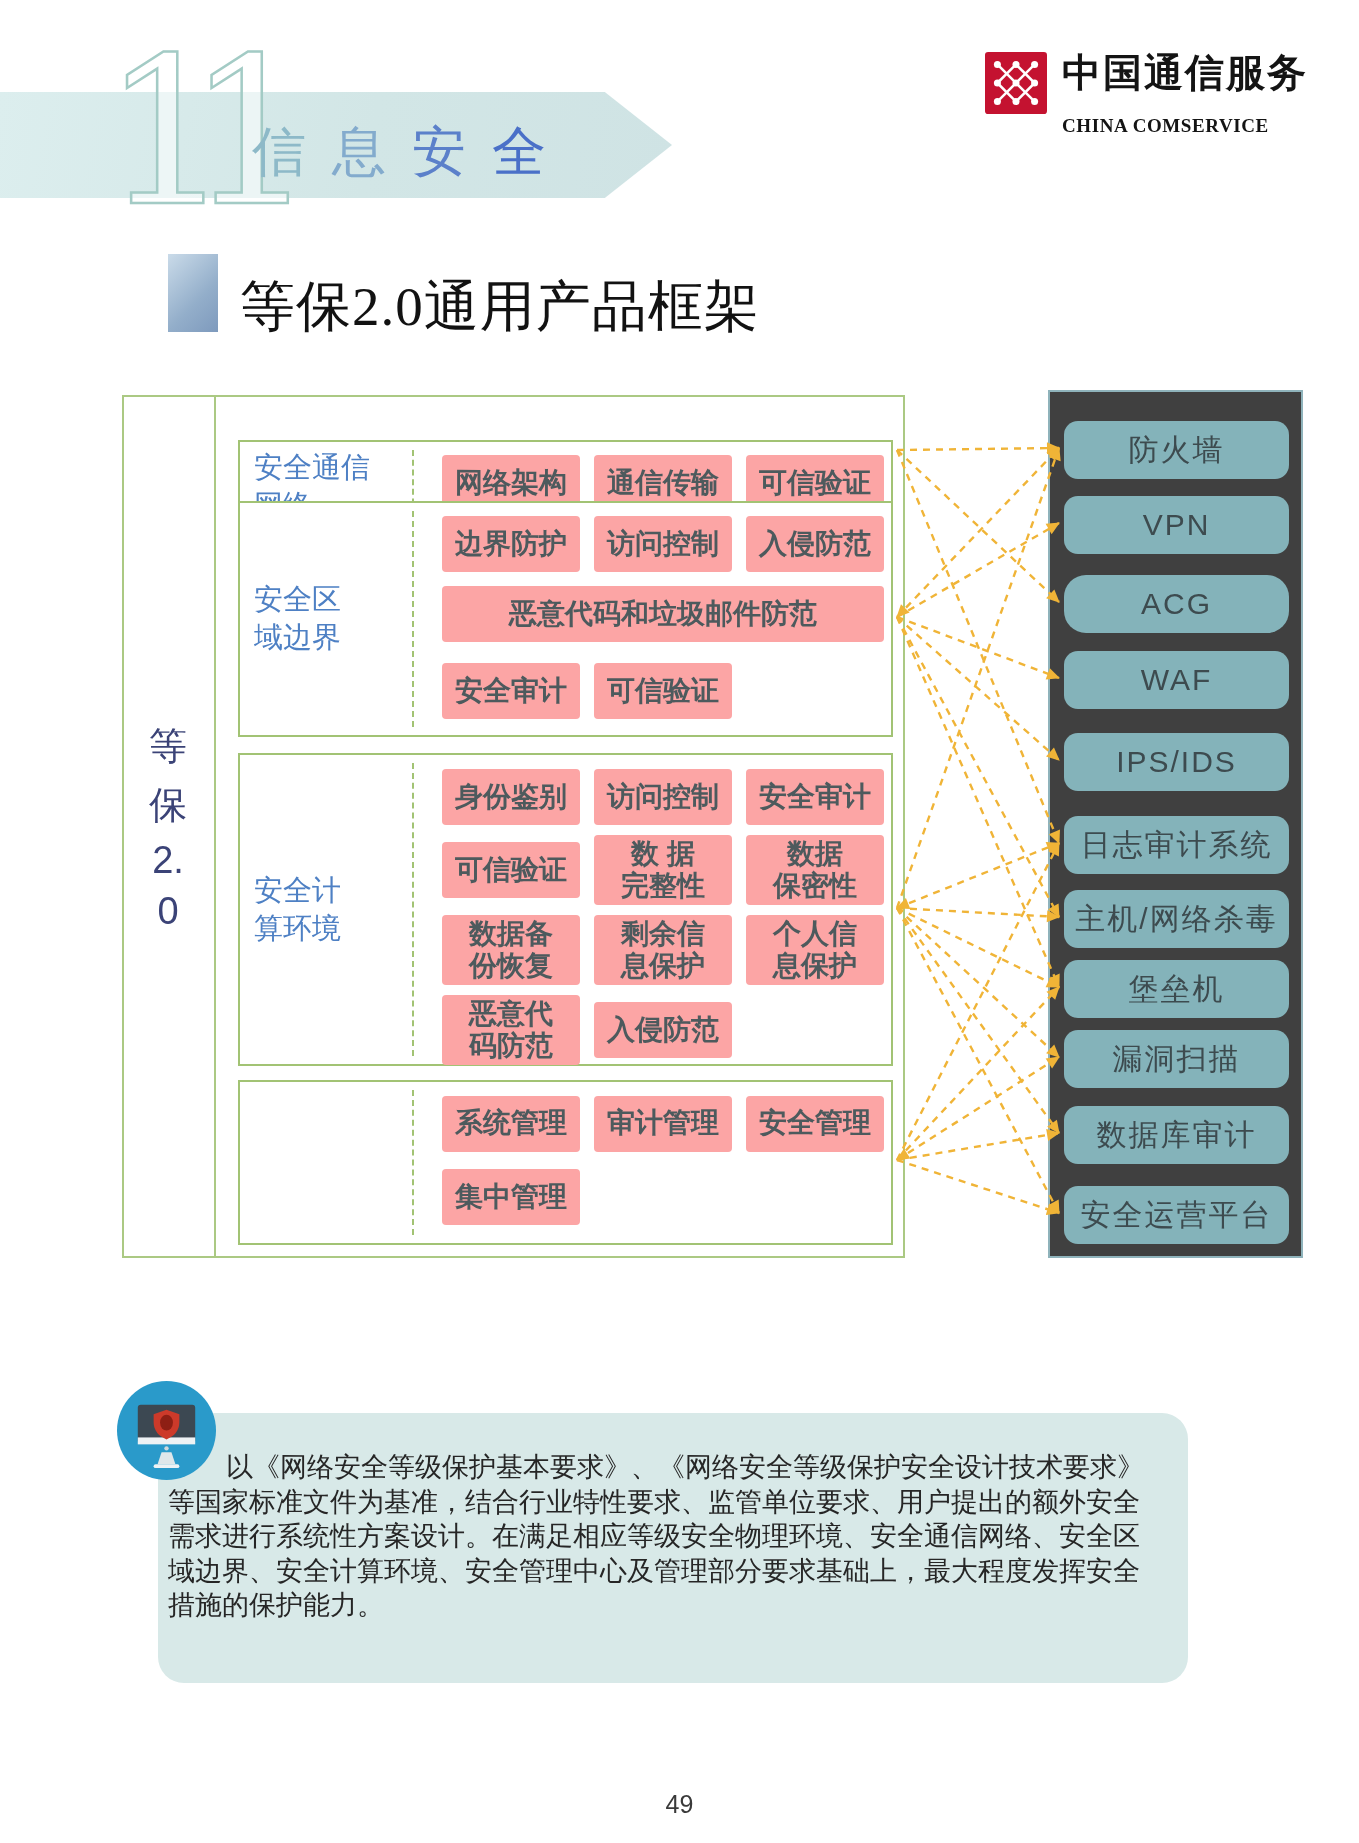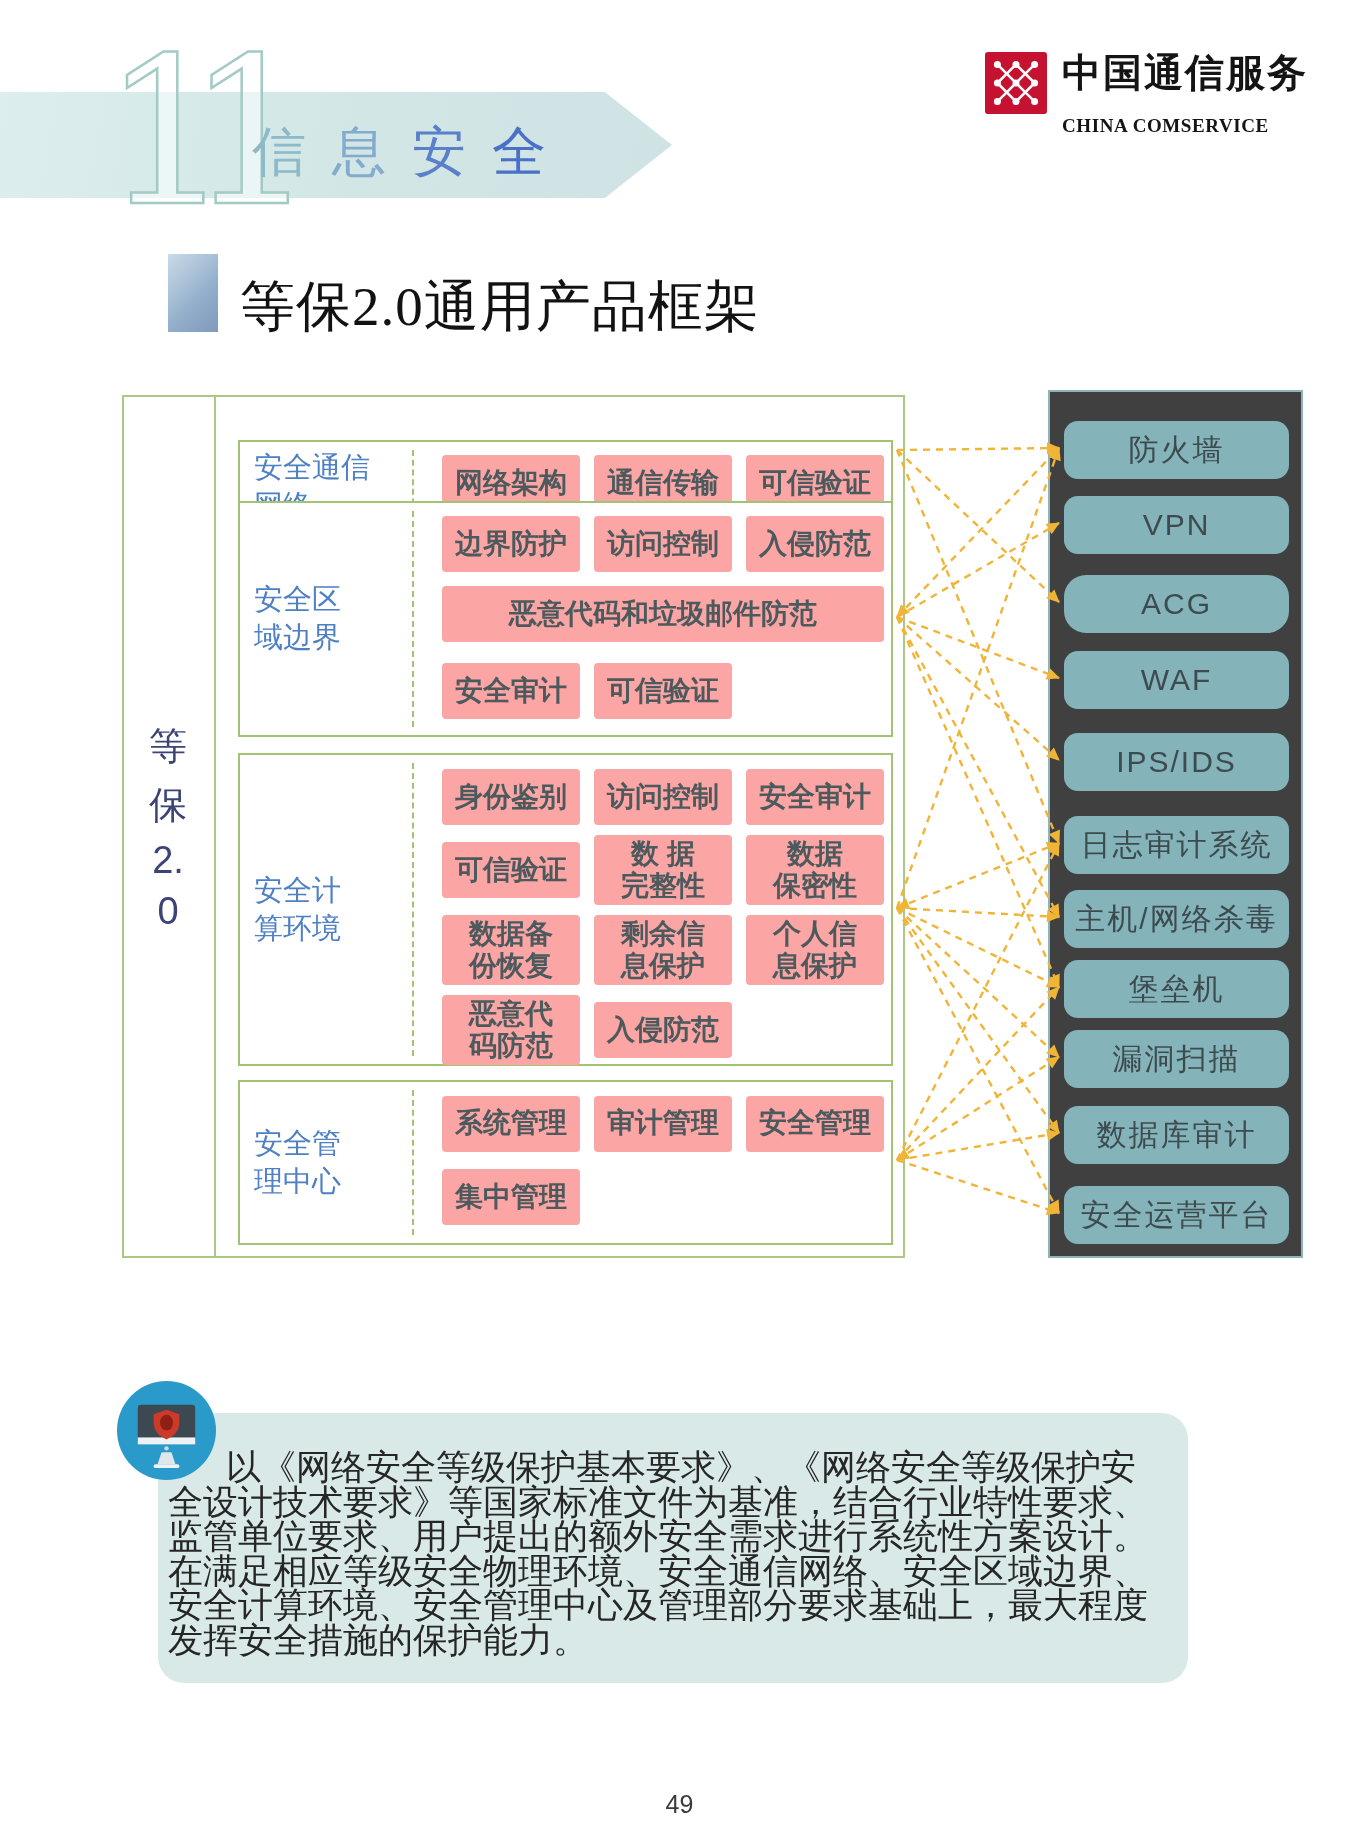--- a/index.html
+++ b/index.html
@@ -46,21 +46,21 @@
            border:2px solid #8fb3bb;background:#404040;box-sizing:border-box;}
   .pbox{position:absolute;left:14px;width:225px;height:58px;background:#84b3ba;border-radius:14px;
         color:#3d4b4f;font-size:30px;font-weight:500;letter-spacing:2px;display:flex;
         align-items:center;justify-content:center;white-space:nowrap;}
   .arrows{position:absolute;left:0;top:0;pointer-events:none;z-index:6;}
   .conn{stroke:#f0b437;stroke-width:2.4;stroke-dasharray:7 6;fill:none;}
 
   
   .note-panel{position:absolute;left:158px;top:1413px;width:1030px;height:270px;
               background:#d8e9e8;border-radius:26px;}
-  .note-text{position:absolute;left:168px;top:1450px;width:990px;font-size:35px;line-height:34.5px;
+  .note-text{position:absolute;left:168px;top:1450px;width:990px;font-size:27px;line-height:34.5px;
              color:#262626;font-weight:500;text-indent:58px;margin:0;}
   .note-icon{position:absolute;left:117px;top:1381px;width:99px;height:99px;}
 
   .pageno{position:absolute;left:0;right:0;top:1790px;text-align:center;font-size:25px;color:#3a3a3a;}
 </style>
 </head>
 <body>
 
 <div class="page">
 
@@ -163,24 +163,20 @@
         <div class="ibox" style="left: 354px; top: 160px; width: 138px; height: 70px;">剩余信
 息保护</div>
         <div class="ibox" style="left: 506px; top: 160px; width: 138px; height: 70px;">个人信
 息保护</div>
         <div class="ibox" style="left: 202px; top: 240px; width: 138px; height: 70px;">恶意代
 码防范</div>
         <div class="ibox" style="left: 354px; top: 247px; width: 138px; height: 56px;">入侵防范</div>
       </div>
   </div>
   <div class="group" style="top: 1080px; height: 165px;">
-    <div class="glabel">
-      <span>安全管</span>
-      <span>理中心</span>
-    </div>
     <div class="gdivider"></div>
     <div class="items">
         <div class="ibox" style="left: 202px; top: 13.5px; width: 138px; height: 56px;">系统管理</div>
         <div class="ibox" style="left: 354px; top: 13.5px; width: 138px; height: 56px;">审计管理</div>
         <div class="ibox" style="left: 506px; top: 13.5px; width: 138px; height: 56px;">安全管理</div>
         <div class="ibox" style="left: 202px; top: 87px; width: 138px; height: 56px;">集中管理</div>
       </div>
   </div>
 
   <div class="prodcol">

